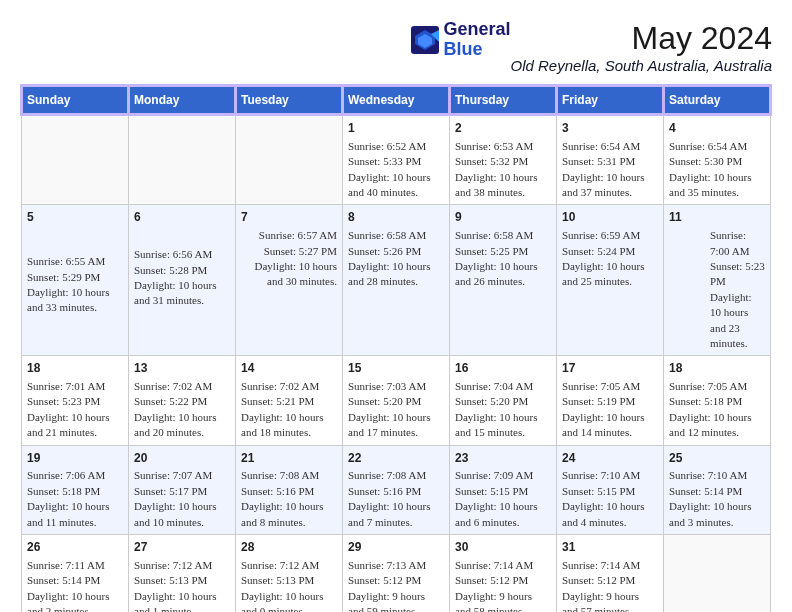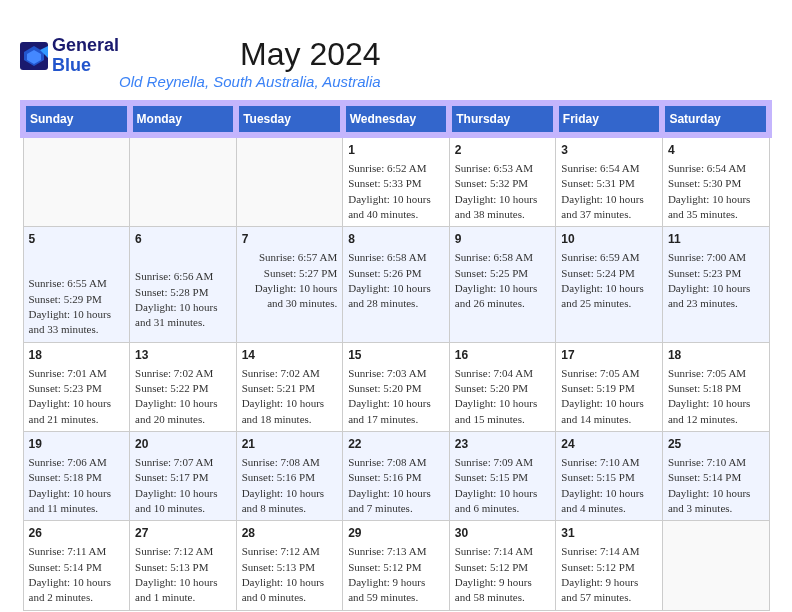--- a/index.html
+++ b/index.html
@@ -5,24 +5,23 @@
     * { box-sizing: border-box; margin: 0; padding: 0; }
     body {
       font-family: Arial, sans-serif;
       background: #fff;
       width: 792px;
       min-height: 612px;
       padding: 20px;
     }
     .header {
       display: flex;
-      justify-content: flex-start;
+      justify-content: flex-end;
       align-items: flex-start;
       margin-bottom: 10px;
-      margin-top: 16px;
     }
     .logo {
       display: flex;
       align-items: center;
       gap: 4px;
     }
     .logo-text {
       font-size: 18px;
       font-weight: bold;
       color: #1a1a6e;
@@ -38,38 +37,38 @@
     .title-block {
       text-align: right;
     }
     .month-title {
       font-size: 32px;
       font-weight: normal;
       color: #1a1a1a;
     }
     .location {
       font-size: 15px;
-      color: #3b82f6;
+      color: #0f172a;
       font-style: italic;
     }
     table {
       width: 100%;
       border-collapse: collapse;
       font-size: 11px;
     }
     thead tr {
       background-color: #3366cc;
       color: #fff;
     }
     thead th {
       padding: 6px 4px;
       text-align: left;
       font-size: 12px;
       font-weight: bold;
-      border: 6px solid #c4b5fd;
+      border: 3px solid #c4b5fd;
     }
     tbody tr {
       border-bottom: 1px solid #ccc;
     }
     td {
       vertical-align: top;
       padding: 4px 5px;
       border: 1px solid #ccc;
       width: calc(100% / 7);
       min-height: 80px;
@@ -205,21 +204,21 @@
         </td>
         <td>
           <span class="day-num">10</span>
           <div class="day-info" style="white-space: pre-line;">Sunrise: 6:59 AM
 Sunset: 5:24 PM
 Daylight: 10 hours
 and 25 minutes.</div>
         </td>
         <td>
           <span class="day-num">11</span>
-          <div class="day-info" style="white-space: pre-line;">Sunrise: 7:00 AM
+          <div class="day-info" style="white-space: pre-line; margin-left: 41px;">Sunrise: 7:00 AM
 Sunset: 5:23 PM
 Daylight: 10 hours
 and 23 minutes.</div>
         </td>
       </tr>
       <tr>
         <td>
           <span class="day-num">18</span>
           <div class="day-info" style="white-space: pre-line;">Sunrise: 7:01 AM
 Sunset: 5:23 PM

